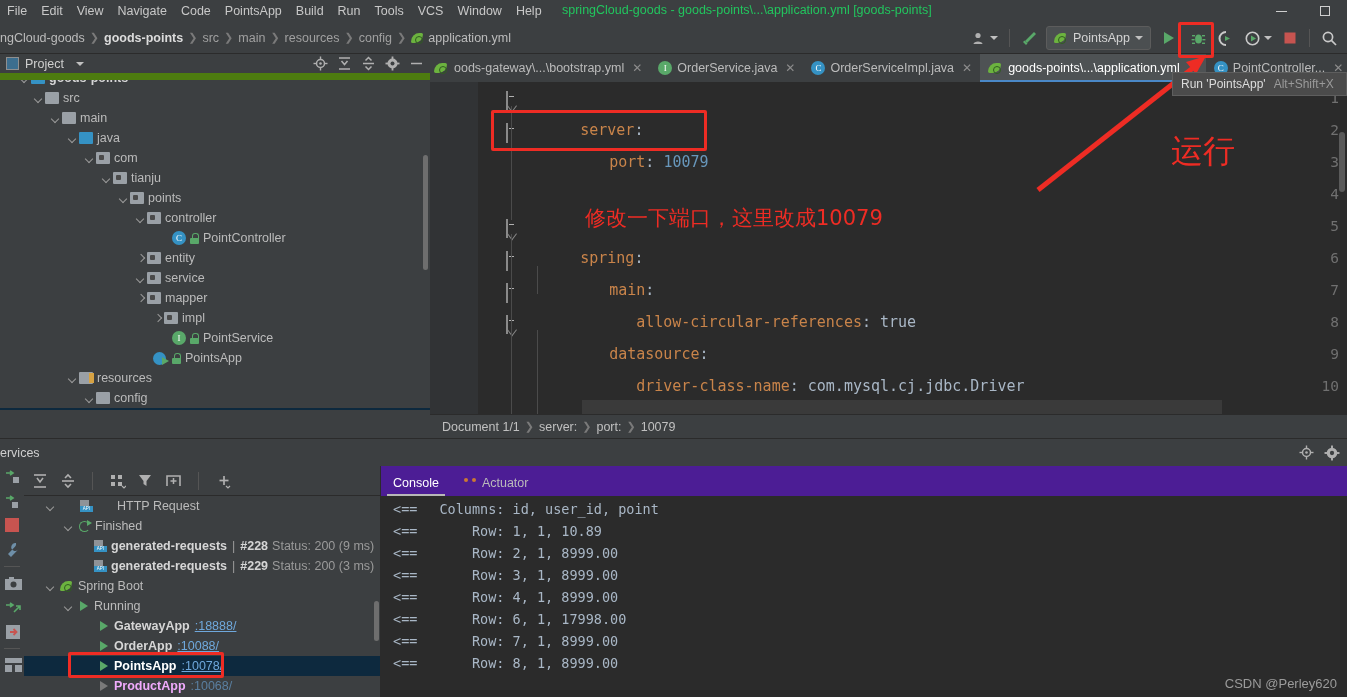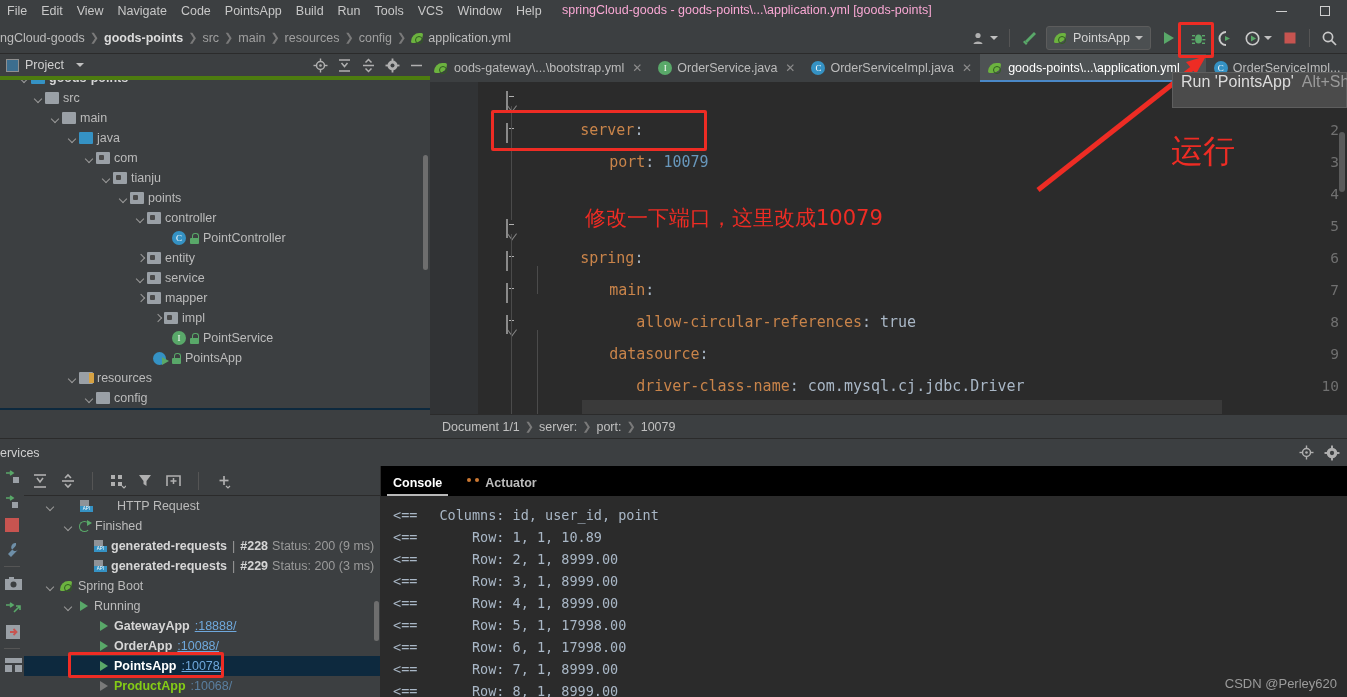--- a/index.html
+++ b/index.html
@@ -15,21 +15,21 @@
   
   .menubar {
     position: absolute; left: 0; top: 0; width: 1347px; height: 22px;
     background: #3c3f41; display: flex; align-items: center;
   }
   .menubar .mi {
     font-size: 12.5px; color: #c8c8c8; padding: 2px 7px; line-height: 16px;
     white-space: nowrap; cursor: default;
   }
   .wintitle {
-    position: absolute; left: 562px; top: 3px; font-size: 12.5px; color: #f9a8d4;
+    position: absolute; left: 562px; top: 3px; font-size: 12.5px; color: #22c55e;
     white-space: nowrap;
   }
   .winbtns { position: absolute; right: 0; top: 0; display: flex; height: 22px; }
   .winbtn { width: 44px; height: 22px; display:flex; align-items:center; justify-content:center;
             color:#cfcfcf; font-size: 12px; }
   .winbtn .gl-min { display:block; width:11px; height:1px; background:#cfcfcf; }
   .winbtn .gl-max { display:block; width:10px; height:10px; border:1px solid #cfcfcf; }
 
   
   .navbar {
@@ -69,21 +69,21 @@
   }
   .leaf:after {
     content:""; position:absolute; left:4px; top:5px; width:6px; height:6px;
     border:1.5px solid #2f5d20; border-radius:50%;
   }
 
   
   .proj-header {
     position:absolute; left:0; top:54px; width:430px; height:26px;
     background:#3c3f41; display:flex; align-items:center; padding-left:6px;
-    border-bottom:4px solid #4d7c0f;
+    border-bottom:7px solid #4d7c0f;
   }
   .proj-title { font-size:12.5px; color:#cfcfcf; margin-left:6px; }
   .proj-sq { width:13px;height:13px;border:1.5px solid #8f8f8f; background:#3c6e8f; }
   .proj-icons { margin-left:auto; display:flex; align-items:center; gap:9px; padding-right:6px; }
   .ic { width:15px; height:15px; position:relative; display:inline-block; }
 
   .tree {
     position:absolute; left:0; top:80px; width:430px; height:330px;
     background:#3c3f41; overflow:hidden; font-size:12.5px;
   }
@@ -200,52 +200,52 @@
     border-left:5px solid #59a869;border-top:3px solid transparent;border-bottom:3px solid transparent;}
   .bold-lbl{font-weight:bold;color:#d6d6d6;}
   .dim-lbl{color:#9a9a9a;}
   .port-link{color:#6fa8dc; text-decoration:underline;}
   .svc-sep { position:absolute; left:380px; top:466px; width:1px; height:231px; background:#2b2b2b; }
   .svc-tree-scroll{ position:absolute; right:1px; top:105px; width:5px; height:40px; background:#6e6e6e;border-radius:3px;}
 
   
   .console-tabs {
     position:absolute; left:381px; top:466px; width:966px; height:30px;
-    background:#000000; display:flex; align-items:flex-end;font-weight:bold;
+    background:#4c1d95; display:flex; align-items:flex-end;
   }
   .ctab { font-size:12.5px; color:#bbbbbb; padding:4px 12px 6px; position:relative; display:flex; align-items:center; gap:5px;}
   .ctab.active { color:#ffffff; }
   .ctab.active:after{ content:""; position:absolute; left:6px; right:6px; bottom:0; height:2px; background:#b8b8b8; }
   .actico { width:14px;height:12px;position:relative;flex:0 0 14px; }
   .actico:before{content:"";position:absolute;left:1px;top:1px;width:4px;height:4px;border-radius:50%;background:#cc7832;}
   .actico:after{content:"";position:absolute;right:1px;top:1px;width:4px;height:4px;border-radius:50%;background:#cc7832;}
   .console {
     position:absolute; left:381px; top:496px; width:966px; height:201px;
     background:#2b2b2b; overflow:hidden;
     font-family:"DejaVu Sans Mono","Liberation Mono", monospace; font-size:13.5px; color:#a9b7c6;
-    padding-top:8px;
+    padding-top:2px;
   }
   .cline { height:22px; line-height:22px; white-space:pre; padding-left:12px; }
   .cline .arrow { color:#a9b7c6; }
   .watermark {
     position:absolute; right:10px; bottom:6px; font-size:13px; color:#9b9b9b;
     font-family:"Liberation Sans", sans-serif;
   }
 
   
   .ann-box { position:absolute; border:3px solid #ee2c24; border-radius:2px; pointer-events:none; }
   .ann-text { position:absolute; color:#ee2c24; white-space:nowrap; font-family:"DejaVu Sans", sans-serif; }
   .ann-arrow { position:absolute; pointer-events:none; }
 
   
   .tooltip {
-    position:absolute; left:1172px; top:72px; width:175px; height:36px;
+    position:absolute; left:1172px; top:72px; width:175px; height:24px;
     background:#4b4b4b; border:1px solid #5e5e5e;
-    display:flex; align-items:flex-start; padding-left:8px; gap:8px;
-    font-size:16px; color:#dcdcdc; white-space:nowrap; z-index:40;
+    display:flex; align-items:center; padding-left:8px; gap:8px;
+    font-size:12px; color:#dcdcdc; white-space:nowrap; z-index:40;
   }
   .tooltip .sc { color:#9a9a9a; }
 </style>
 </head>
 <body>
 
 <div id="app">
 
   <div class="menubar">
     <div class="mi">File</div>
@@ -507,21 +507,21 @@
       <span>OrderServiceImpl.java</span>
       <span class="x">✕</span>
     </div>
     <div class="tab active">
       <span class="ymlico"></span>
       <span>goods-points\...\application.yml</span>
       <span class="x">✕</span>
     </div>
     <div class="tab">
       <span class="cls-c">C</span>
-      <span>OrderServiceImpl...</span>
+      <span>PointController...</span>
       <span class="x">✕</span>
     </div>
   </div>
 
   <div class="editor">
     <div class="gutter"></div>
 
     <span class="gnum" style="top:0px;">1</span>
     <span class="gnum" style="top:32px;">2</span>
     <span class="gnum" style="top:64px;">3</span>
@@ -756,21 +756,21 @@
       <span class="lbl bold-lbl" style="margin-left:6px;">OrderApp</span>
       <span class="port-link" style="margin-left:5px;">:10088/</span>
     </div>
     <div class="row sel" style="padding-left:76px;">
       <span class="tri-green sm"></span>
       <span class="lbl bold-lbl" style="margin-left:6px;color:#ffffff;">PointsApp</span>
       <span class="port-link" style="margin-left:5px;">:10078/</span>
     </div>
     <div class="row" style="padding-left:76px;">
       <span class="tri-gray"></span>
-      <span class="lbl" style="margin-left:6px;color:#84cc16;font-weight:bold;text-align:center;">ProductApp</span>
+      <span class="lbl" style="margin-left:6px;color:#f0abfc;font-weight:bold;text-align:center;">ProductApp</span>
       <span style="margin-left:5px;color:#5a7fa0;">:10068/</span>
     </div>
     <div class="svc-tree-scroll"></div>
   </div>
 
   <div class="console-tabs">
     <div class="ctab active">
       <span>Console</span>
     </div>
     <div class="ctab">
@@ -778,21 +778,20 @@
       <span>Actuator</span>
     </div>
   </div>
 
   <div class="console">
     <div class="cline"><span class="arrow">&lt;==</span><span style="margin-left:22px;">Columns: id, user_id, point</span></div>
     <div class="cline"><span class="arrow">&lt;==</span><span style="margin-left:22px;">    Row: 1, 1, 10.89</span></div>
     <div class="cline"><span class="arrow">&lt;==</span><span style="margin-left:22px;">    Row: 2, 1, 8999.00</span></div>
     <div class="cline"><span class="arrow">&lt;==</span><span style="margin-left:22px;">    Row: 3, 1, 8999.00</span></div>
     <div class="cline"><span class="arrow">&lt;==</span><span style="margin-left:22px;">    Row: 4, 1, 8999.00</span></div>
-    <div class="cline"><span class="arrow">&lt;==</span><span style="margin-left:22px;">    Row: 5, 1, 17998.00</span></div>
     <div class="cline"><span class="arrow">&lt;==</span><span style="margin-left:22px;">    Row: 6, 1, 17998.00</span></div>
     <div class="cline"><span class="arrow">&lt;==</span><span style="margin-left:22px;">    Row: 7, 1, 8999.00</span></div>
     <div class="cline"><span class="arrow">&lt;==</span><span style="margin-left:22px;">    Row: 8, 1, 8999.00</span></div>
     <div class="watermark">CSDN @Perley620</div>
   </div>
 
   <div class="ann-box" style="left:491px;top:110px;width:216px;height:41px;"></div>
   <div class="ann-box" style="left:1178px;top:22px;width:36px;height:36px;"></div>
   <div class="ann-box" style="left:68px;top:652px;width:156px;height:26px;"></div>
 

